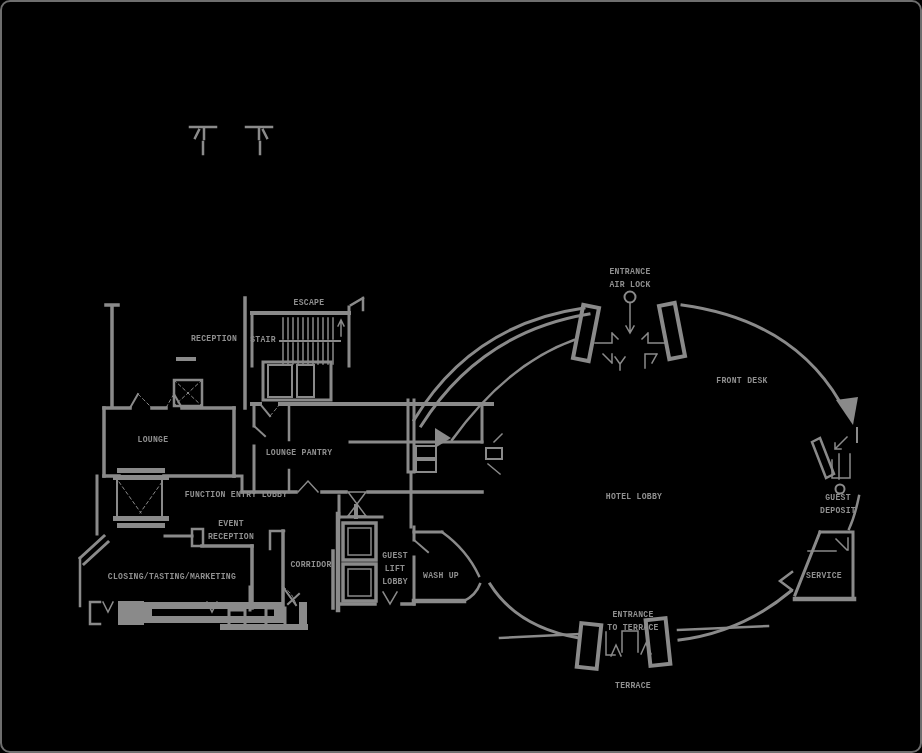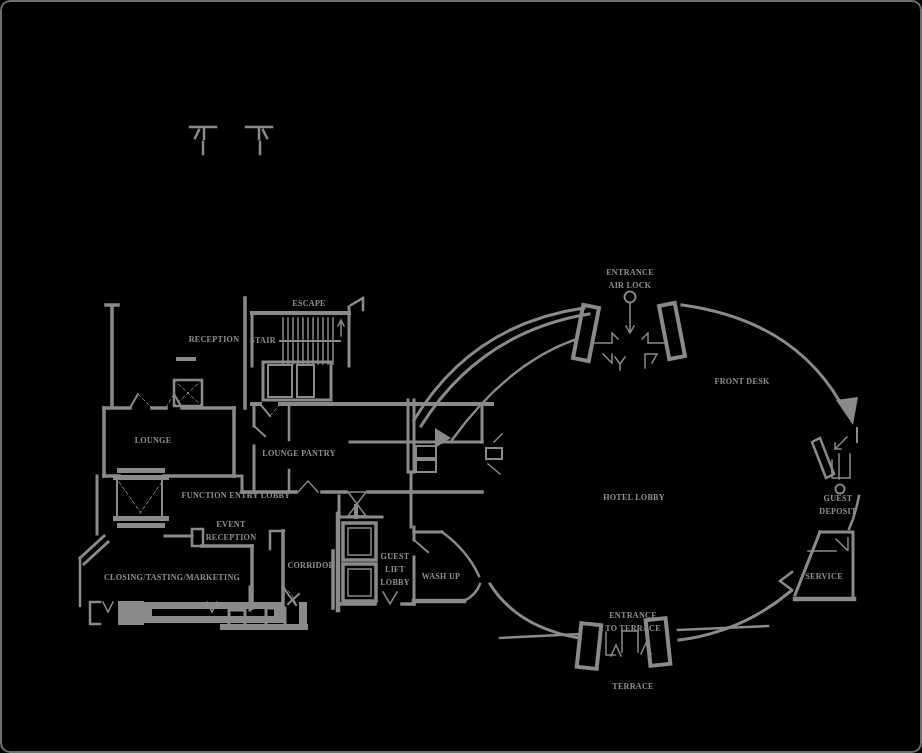--- a/index.html
+++ b/index.html
@@ -1,18 +1,18 @@
 <!DOCTYPE html>
 <html><head>
 <meta charset="utf-8">
 <style>
   html,body{margin:0;padding:0;background:#000;}
   #canvas{position:relative;width:922px;height:753px;background:#000;overflow:hidden;
           box-sizing:border-box;border:2px solid #6e6e6e;border-radius:10px;
-          font-family:Liberation Serif, serif;}
+          font-family:Liberation Mono, monospace;}
   svg{position:absolute;left:0;top:0;}
   .lbl{position:absolute;color:#8f8f8f;font-weight:bold;font-size:9px;letter-spacing:.3px;
        transform:translate(-50%,-50%) scaleX(.9);text-align:center;line-height:13px;
        white-space:nowrap;}
 </style>
 </head>
 <body>
 
 <div id="canvas">
 

